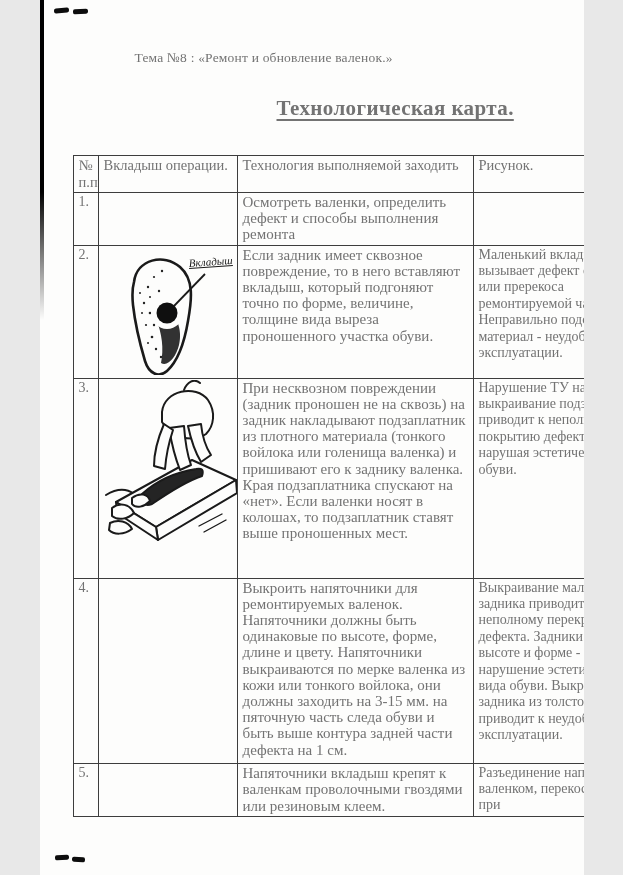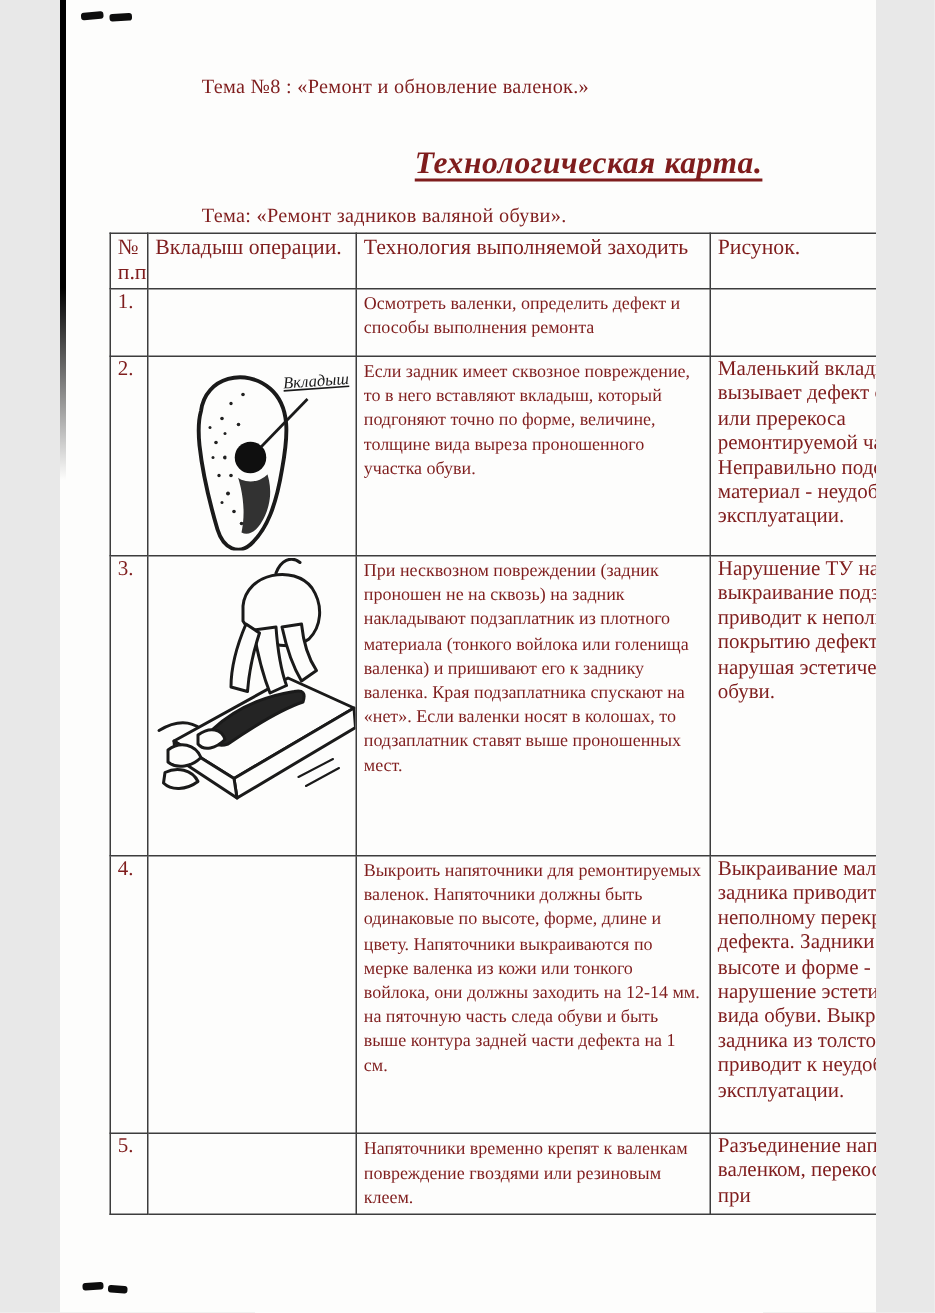--- a/index.html
+++ b/index.html
@@ -1,20 +1,20 @@
 <!DOCTYPE html>
 <html><head>
 <meta charset="utf-8">
 <style>
   html,body { margin:0; padding:0; background:#e8e8e8; }
   .page {
     position:relative; width:524px; height:875px; margin:0 auto;
     background:#fdfdfc; overflow:hidden;
     font-family:"Liberation Serif","DejaVu Serif",serif;
-    color:#7f1d1d;
+    color:#737373;
     padding-left:20px;
   }
   
   .edge-bar {
     position:absolute; left:0; top:0; width:4px; height:320px;
     background:linear-gradient(to bottom,#000 0%,#000 60%,rgba(0,0,0,0) 100%);
   }
   .dash { position:absolute; height:5px; border-radius:2px; background:#0d0d0d; }
   .d1{left:14px;top:8px;width:15px;transform:rotate(-5deg);}
   .d2{left:33px;top:9px;width:15px;transform:rotate(-3deg);}
@@ -24,21 +24,21 @@
   .d6{left:32px;top:857px;width:13px;transform:rotate(4deg);}
   .d7{left:573px;top:849px;width:14px;transform:rotate(-5deg);}
   .d8{left:590px;top:852px;width:14px;transform:rotate(8deg);}
 
   .topic-line {
     position:absolute; left:95px; top:50px;
     font-size:13.5px; letter-spacing:.2px;
   }
   .doc-title {
     position:absolute; left:237px; top:96px;
-    font-size:21px; font-weight:bold; font-style:italic;
+    font-size:21px; font-weight:bold; 
     letter-spacing:.4px;
     text-decoration:underline;
     text-decoration-thickness:2px;
     text-underline-offset:4px;
   }
   .subtitle {
     position:absolute; left:95px; top:136px;
     font-size:13.5px; letter-spacing:.2px;
   }
 
@@ -51,21 +51,21 @@
     vertical-align:top;
     padding:1px 5px 2px 5px;
     font-weight:normal;
     text-align:left;
     overflow:hidden;
   }
   .tech-card th { font-size:14.5px; line-height:16.5px; }
   .th-tech { text-align:justify; text-justify:inter-word; }
   .num-cell { font-size:14px; padding-left:3px; padding-right:1px; line-height:15px; }
   .tech-cell {
-    font-size:12px; line-height:16.2px;
+    font-size:15px; line-height:16.2px;
     text-align:justify; text-justify:inter-word;
   }
   .defects-cell { font-size:14px; line-height:16.4px; }
   .pic-cell { padding:2px; }
   tr.rh  { height:35px; }
   tr.r1  { height:45px; }
   tr.r2  { height:133px; }
   tr.r3  { height:200px; }
   tr.r4  { height:185px; }
   tr.r5  { height:51px; }
@@ -82,21 +82,20 @@
   <div class="dash d2"></div>
   <div class="dash d3"></div>
   <div class="dash d4"></div>
   <div class="dash d5"></div>
   <div class="dash d6"></div>
   <div class="dash d7"></div>
   <div class="dash d8"></div>
 
   <div class="topic-line">Тема №8 : «Ремонт и обновление валенок.»</div>
   <div class="doc-title">Технологическая карта.</div>
-  <div class="subtitle">Тема: «Ремонт задников валяной обуви».</div>
 
   <table class="tech-card">
     <colgroup>
       <col style="width:25px">
         <col style="width:139px">
         <col style="width:236px">
         <col style="width:182px">
     </colgroup>
     <thead>
       <tr class="rh">
@@ -166,28 +165,28 @@
               <path d="M95,146 L118,134 M100,152 L122,140" stroke-width="1.4" fill="none"></path>
             </g>
           </svg>
         </td>
         <td class="tech-cell">При несквозном повреждении (задник проношен не на сквозь) на задник накладывают подзаплатник из плотного материала (тонкого войлока или голенища валенка) и пришивают его к заднику валенка. Края подзаплатника спускают на «нет». Если валенки носят в колошах, то подзаплатник ставят выше проношенных мест.</td>
         <td class="defects-cell">Нарушение ТУ на выкраивание подзаплатника приводит к неполному покрытию дефекта, нарушая эстетический вид обуви.</td>
       </tr>
       <tr class="r4">
         <td class="num-cell">4.</td>
         <td class="pic-cell"></td>
-        <td class="tech-cell">Выкроить напяточники для ремонтируемых валенок. Напяточники должны быть одинаковые по высоте, форме, длине и цвету. Напяточники выкраиваются по мерке валенка из кожи или тонкого войлока, они должны заходить на 12-14 мм. на пяточную часть следа обуви и быть выше контура задней части дефекта на 1 см.</td>
+        <td class="tech-cell">Выкроить напяточники для ремонтируемых валенок. Напяточники должны быть одинаковые по высоте, форме, длине и цвету. Напяточники выкраиваются по мерке валенка из кожи или тонкого войлока, они должны заходить на 3-15 мм. на пяточную часть следа обуви и быть выше контура задней части дефекта на 1 см.</td>
         <td class="defects-cell">Выкраивание маленького задника приводит к неполному перекрытию дефекта. Задники разные по высоте и форме - нарушение эстетического вида обуви. Выкраивание задника из толстого войлока приводит к неудобству при эксплуатации.</td>
       </tr>
       <tr class="r5">
         <td class="num-cell">5.</td>
         <td class="pic-cell"></td>
         <td class="tech-cell">
-            <div class="clip5" style="line-height:16.5px">Напяточники временно крепят к валенкам повреждение гвоздями или резиновым клеем.</div>
+            <div class="clip5" style="line-height:16.5px">Напяточники вкладыш крепят к валенкам проволочными гвоздями или резиновым клеем.</div>
           </td>
         <td class="defects-cell">
             <div class="clip5">Разъединение напяточника с валенком, перекос задника при</div>
           </td>
       </tr>
     </tbody>
   </table>
 
 </div>
 

